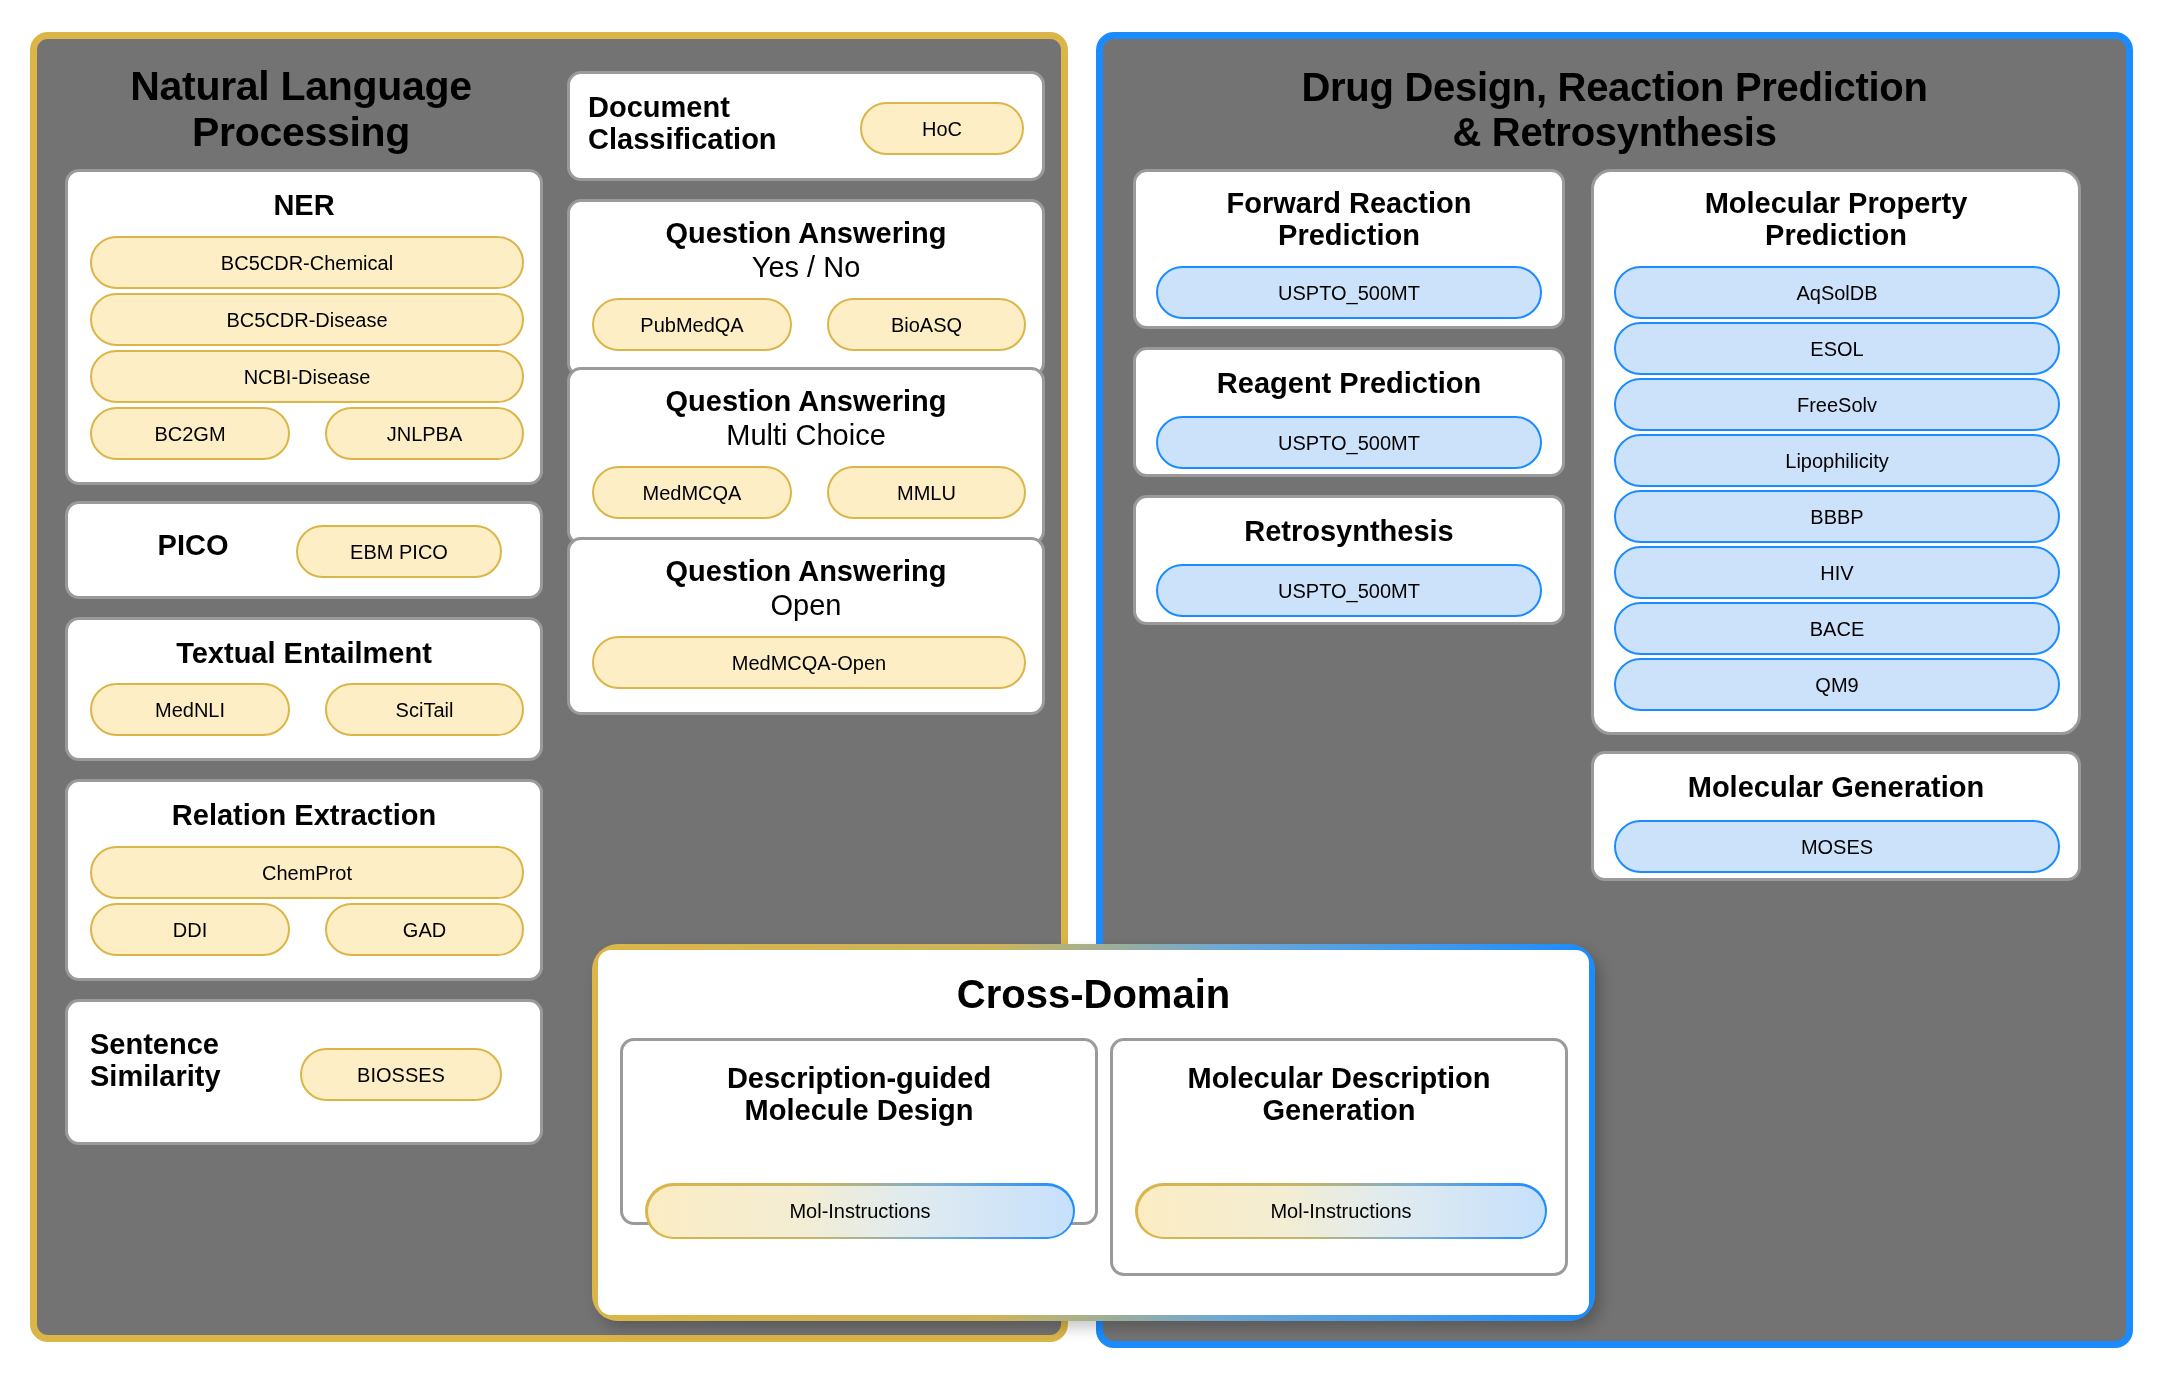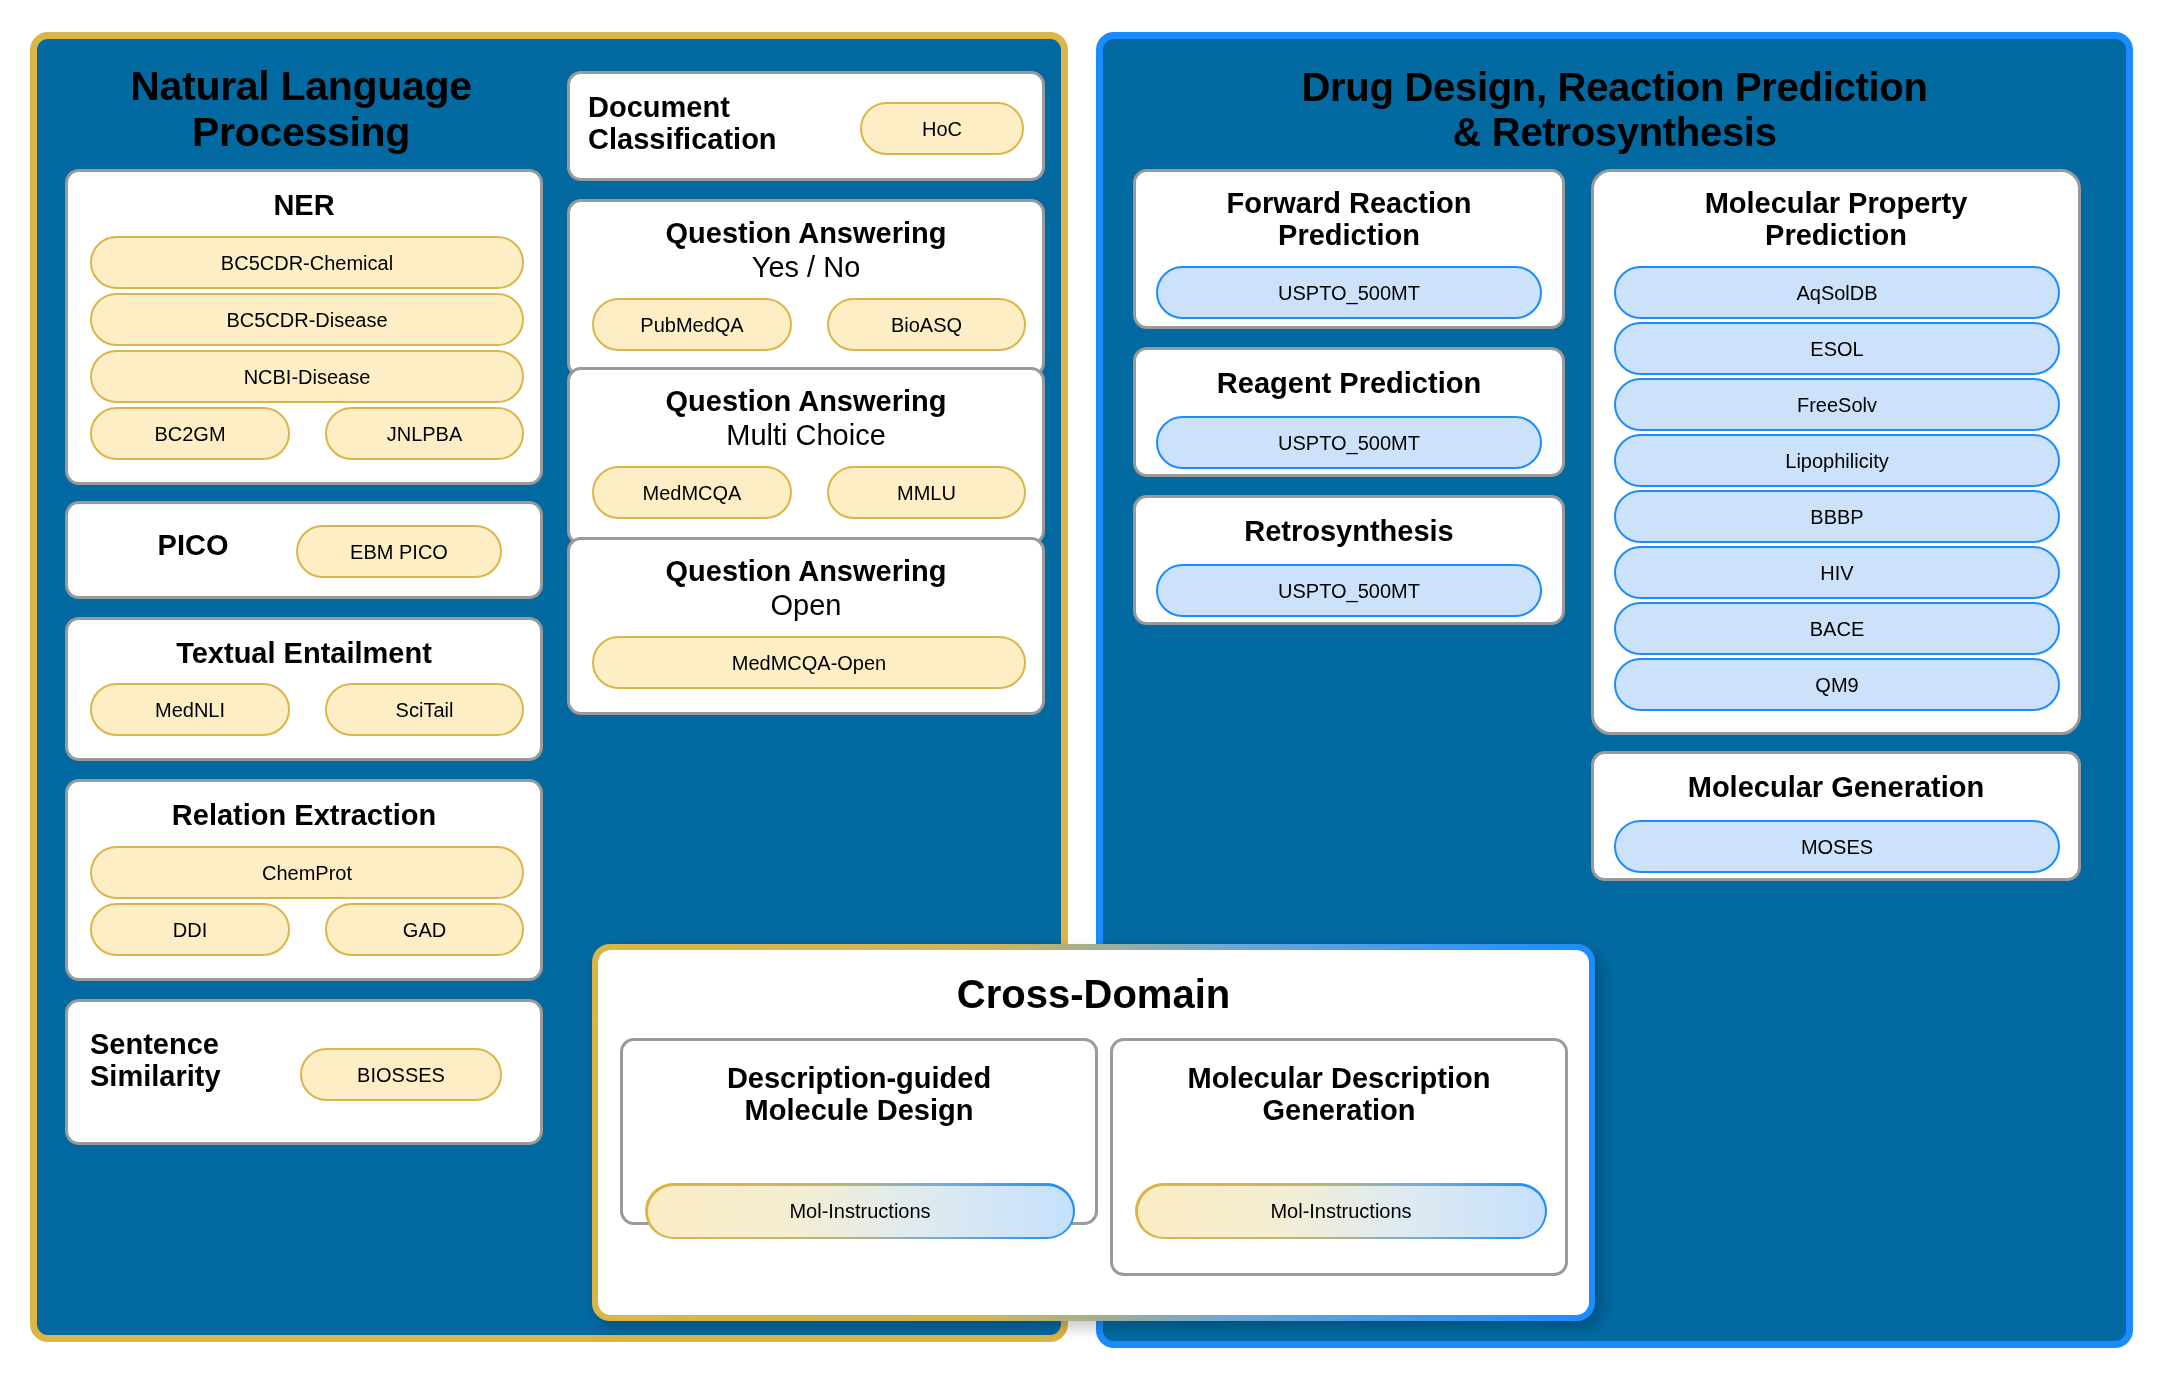--- a/index.html
+++ b/index.html
@@ -11,21 +11,21 @@
     font-family: "Liberation Sans", sans-serif;
     color: #000000;
     overflow: hidden;
   }
   #root { position: relative; width: 2162px; height: 1383px; }
 
   
   .panel {
     position: absolute;
     border-radius: 18px;
-    background: #0369a1;
+    background: #737373;
     box-sizing: border-box;
   }
   .panel-nlp {
     left: 30px; top: 32px; width: 1038px; height: 1310px;
     border: 7px solid #dbb548;
   }
   .panel-drug {
     left: 1096px; top: 32px; width: 1037px; height: 1316px;
     border: 7px solid #1a8cff;
   }
@@ -98,21 +98,21 @@
   .gradborder > .pill {
     border: none;
     background: linear-gradient(90deg, #fbecc3 0%, #f3edd3 36%, #e0ebef 62%, #c6e0fc 100%);
     width: 100%; height: 100%;
   }
 
   
   .panel-cross {
     position: absolute;
     left: 592px; top: 944px; width: 1003px; height: 377px;
-    border-radius: 18px;
+    border-radius: 26px;
     padding: 6px;
     box-sizing: border-box;
     background: linear-gradient(90deg, #dbb548 0%, #cdb45a 40%, #6ea8d4 63%, #1a8cff 100%);
     box-shadow: 6px 7px 14px rgba(0,0,0,0.22);
   }
   .panel-cross-inner {
     width: 100%; height: 100%;
     background: #ffffff;
     border-radius: 13px;
     position: relative;

